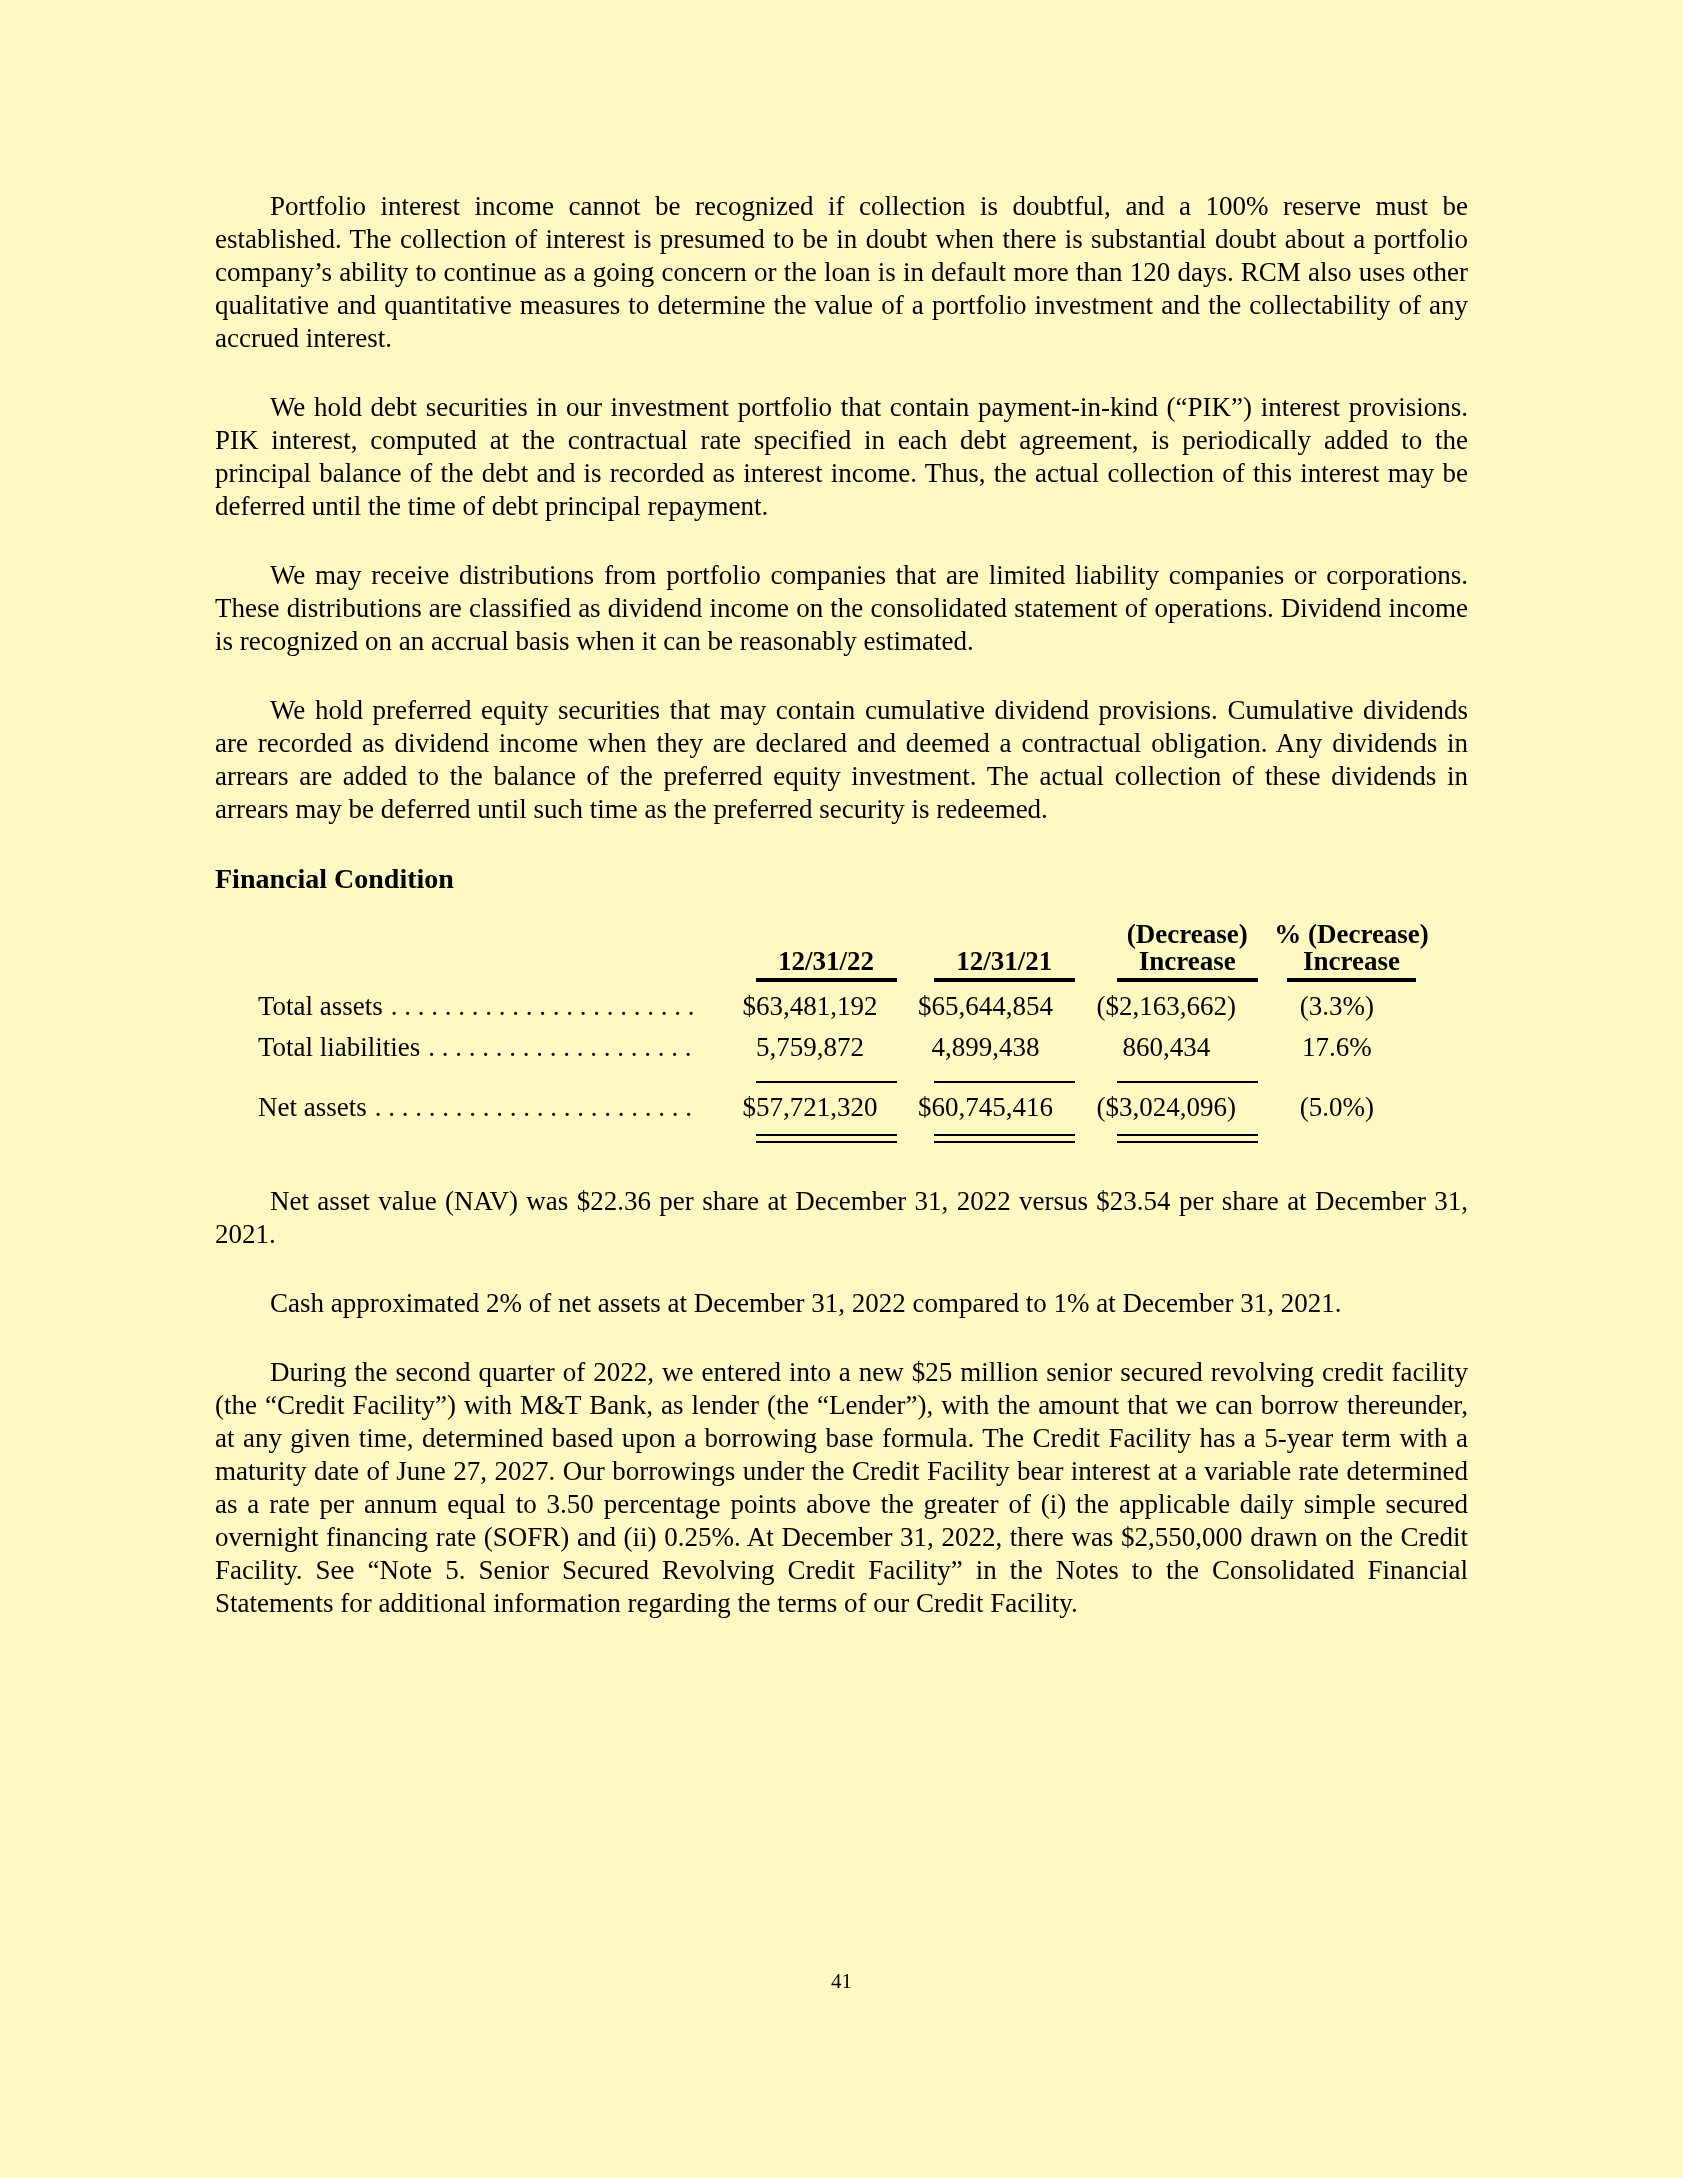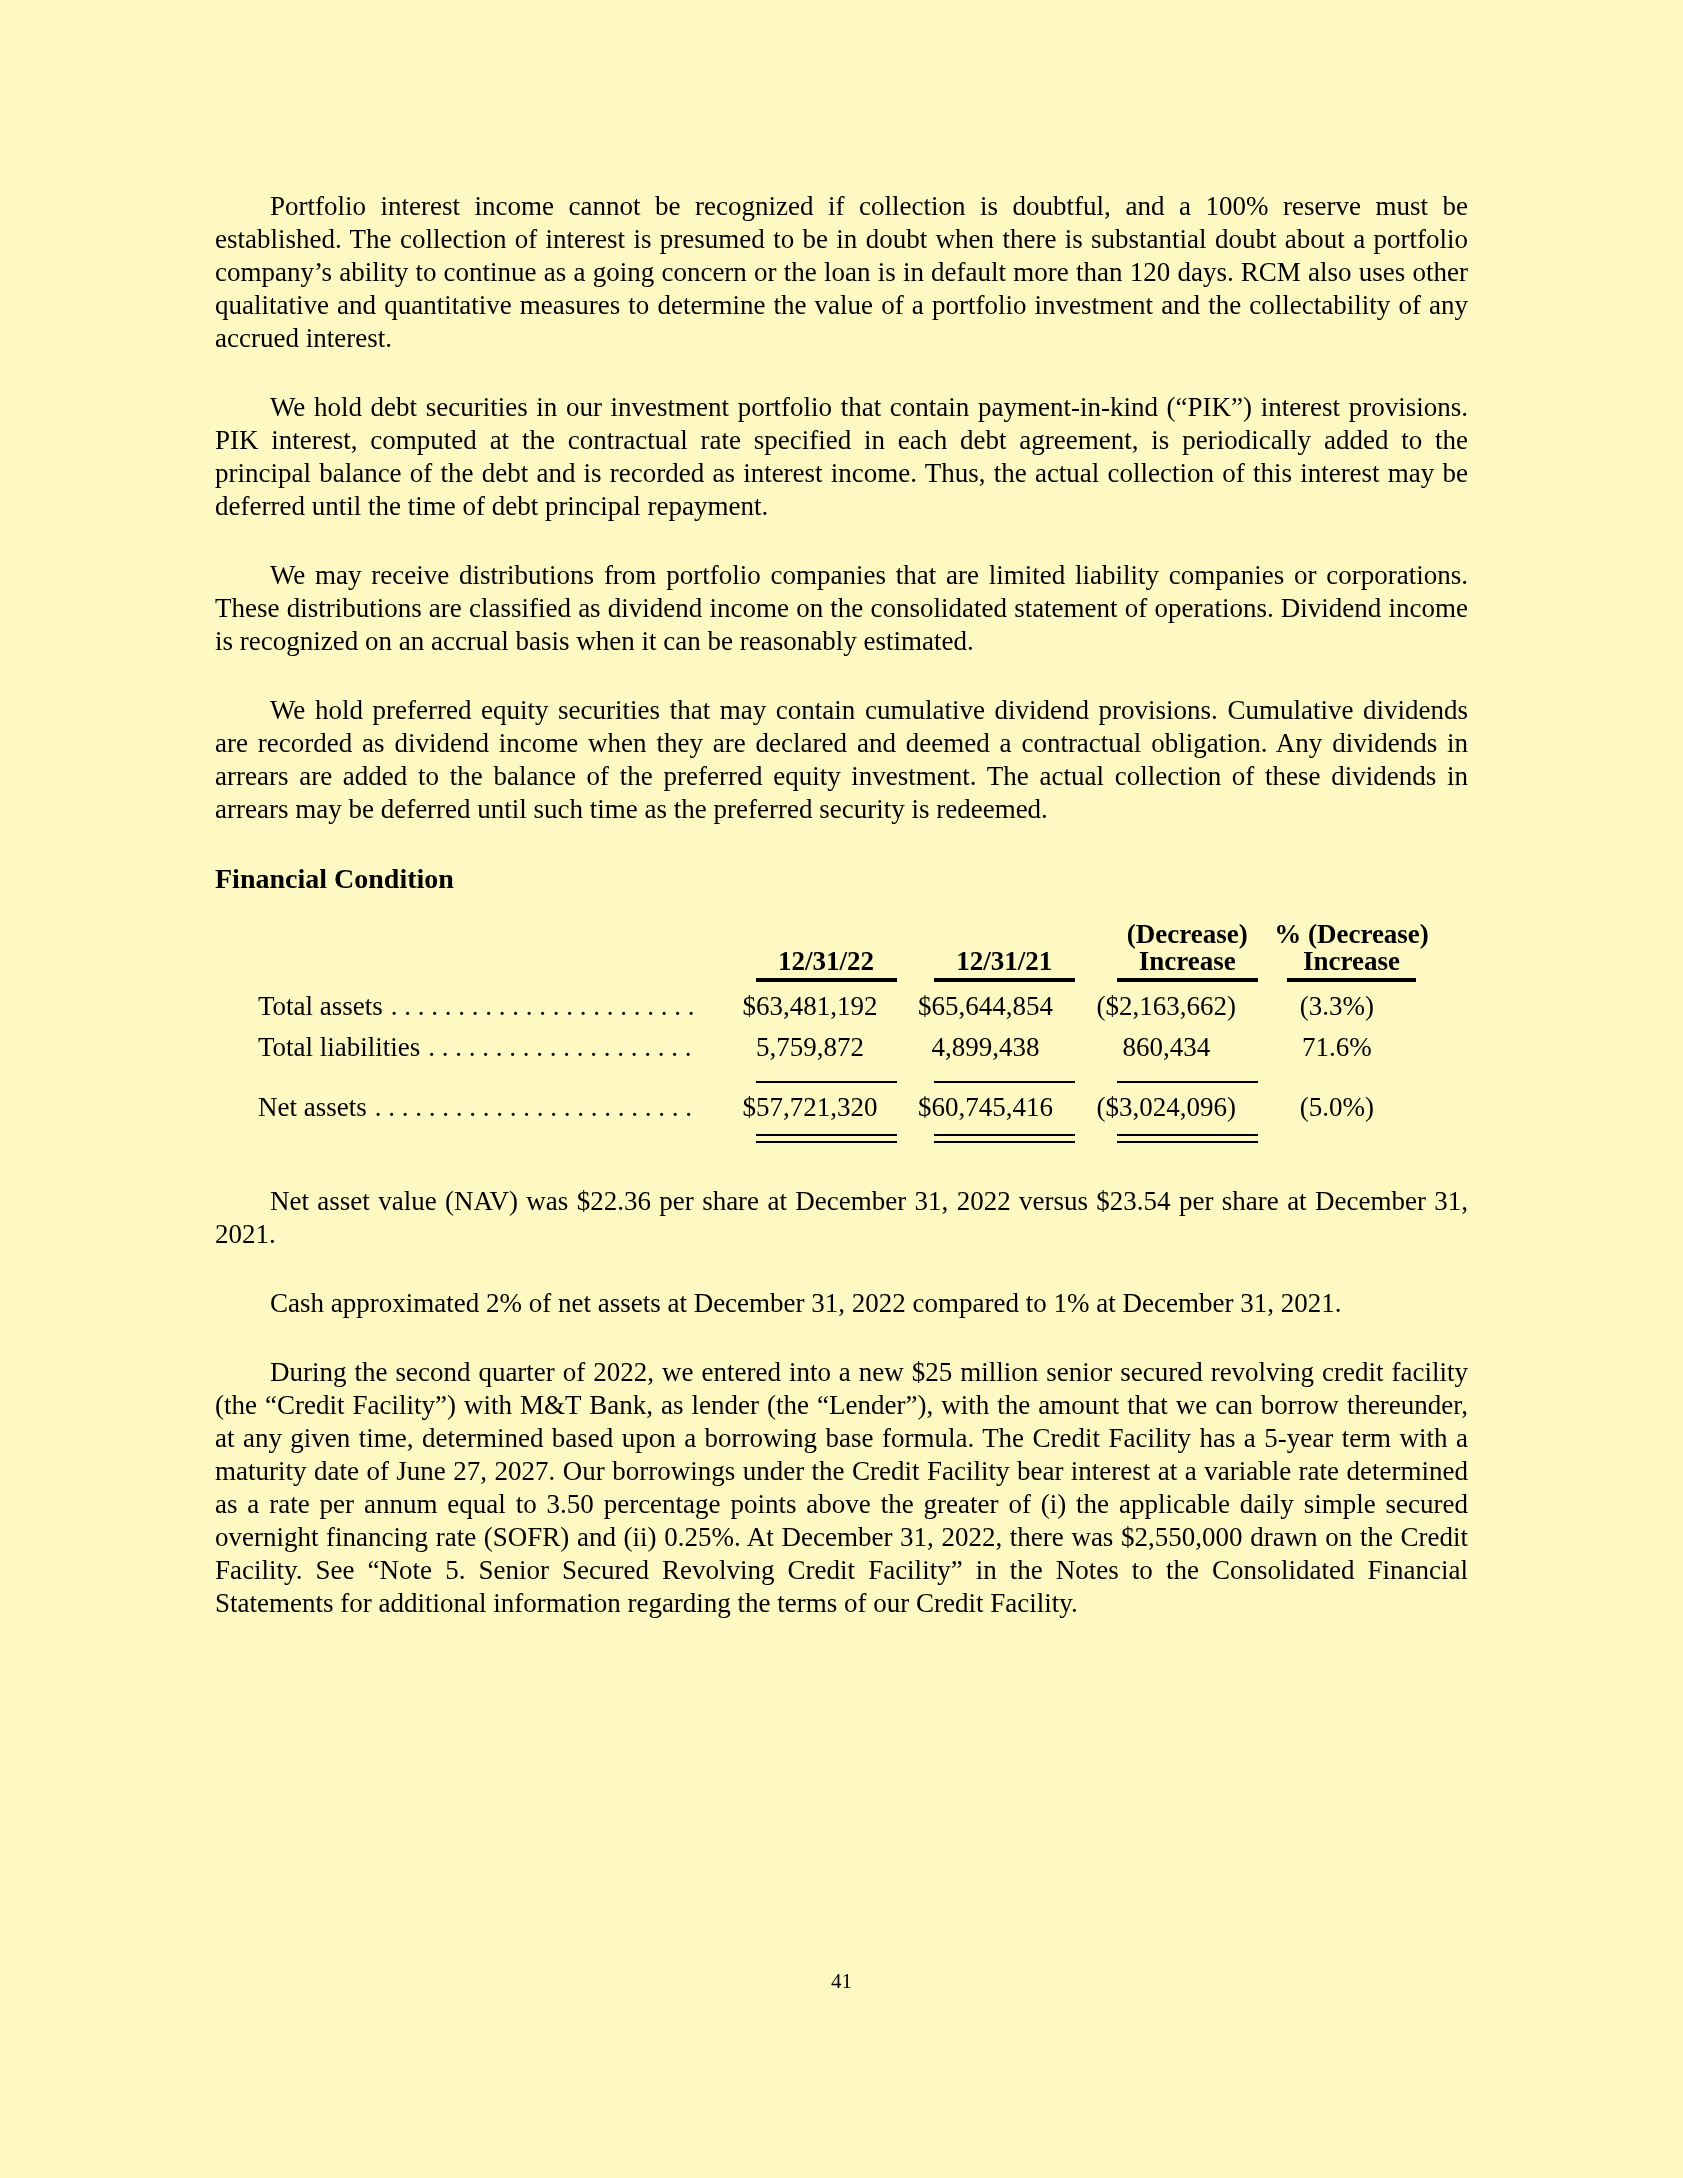--- a/index.html
+++ b/index.html
@@ -177,21 +177,21 @@
         <tr>
           <td>
             <div class="lblwrap">
               <span class="lbl-text">Total liabilities</span>
               <span class="dots">. . . . . . . . . . . . . . . . . . . . . . . . . . . . .</span>
             </div>
           </td>
           <td class="c-num">5,759,872</td>
           <td class="c-num">4,899,438</td>
           <td class="c-num">860,434</td>
-          <td class="c-num">71.6%</td>
+          <td class="c-num">17.6%</td>
         </tr>
         <tr class="rule-row">
           <td></td>
           <td>
               <div class="rl"></div>
             </td>
           <td>
               <div class="rl"></div>
             </td>
           <td>

